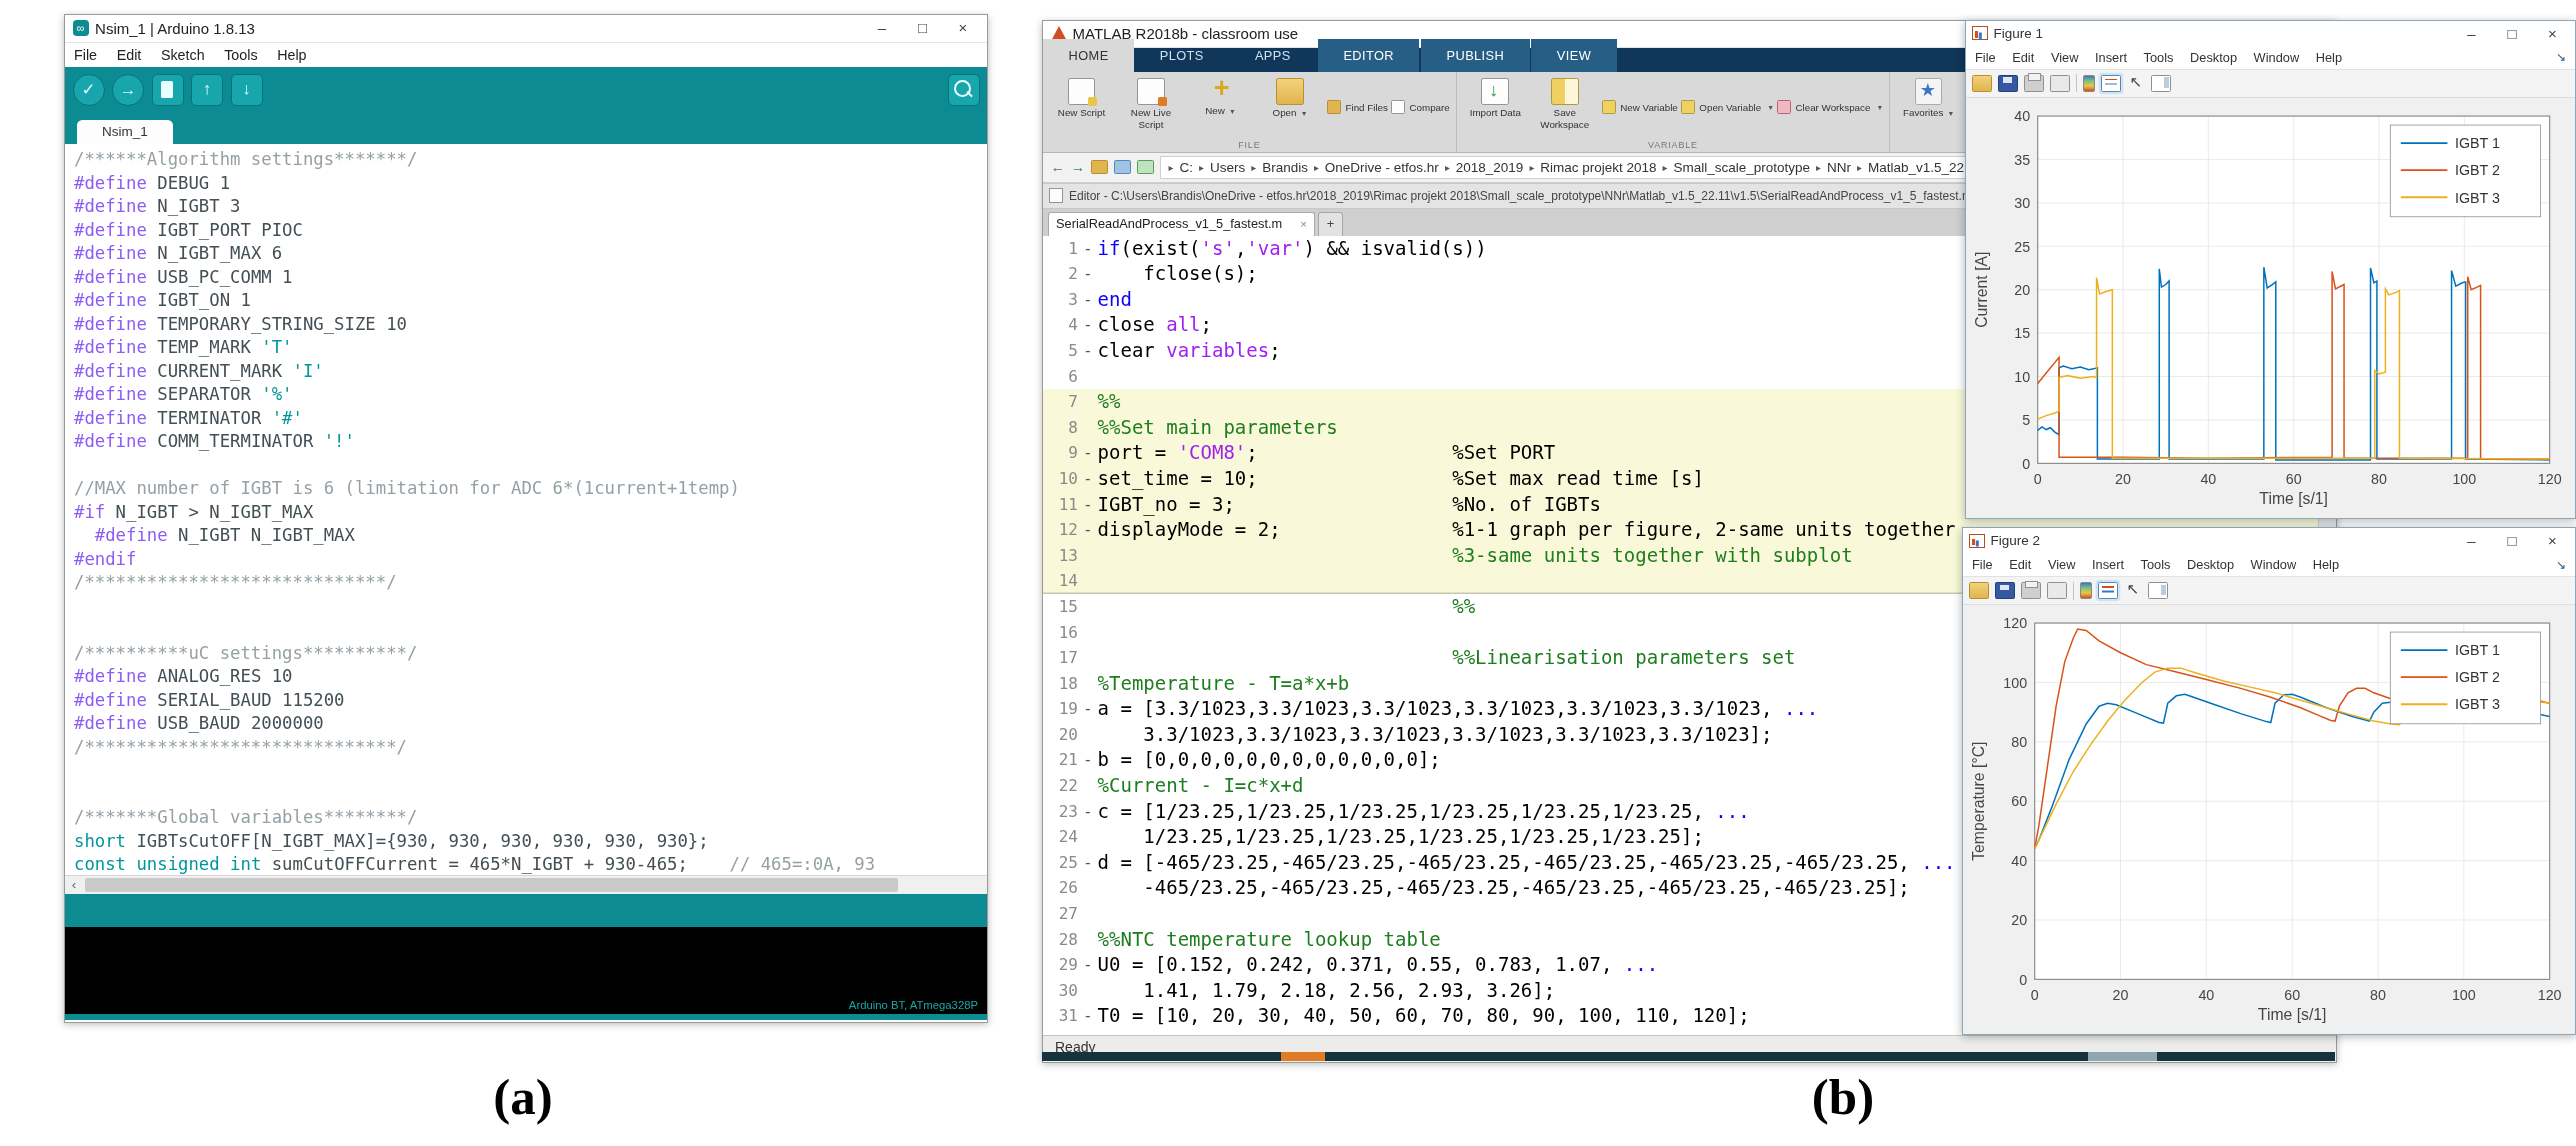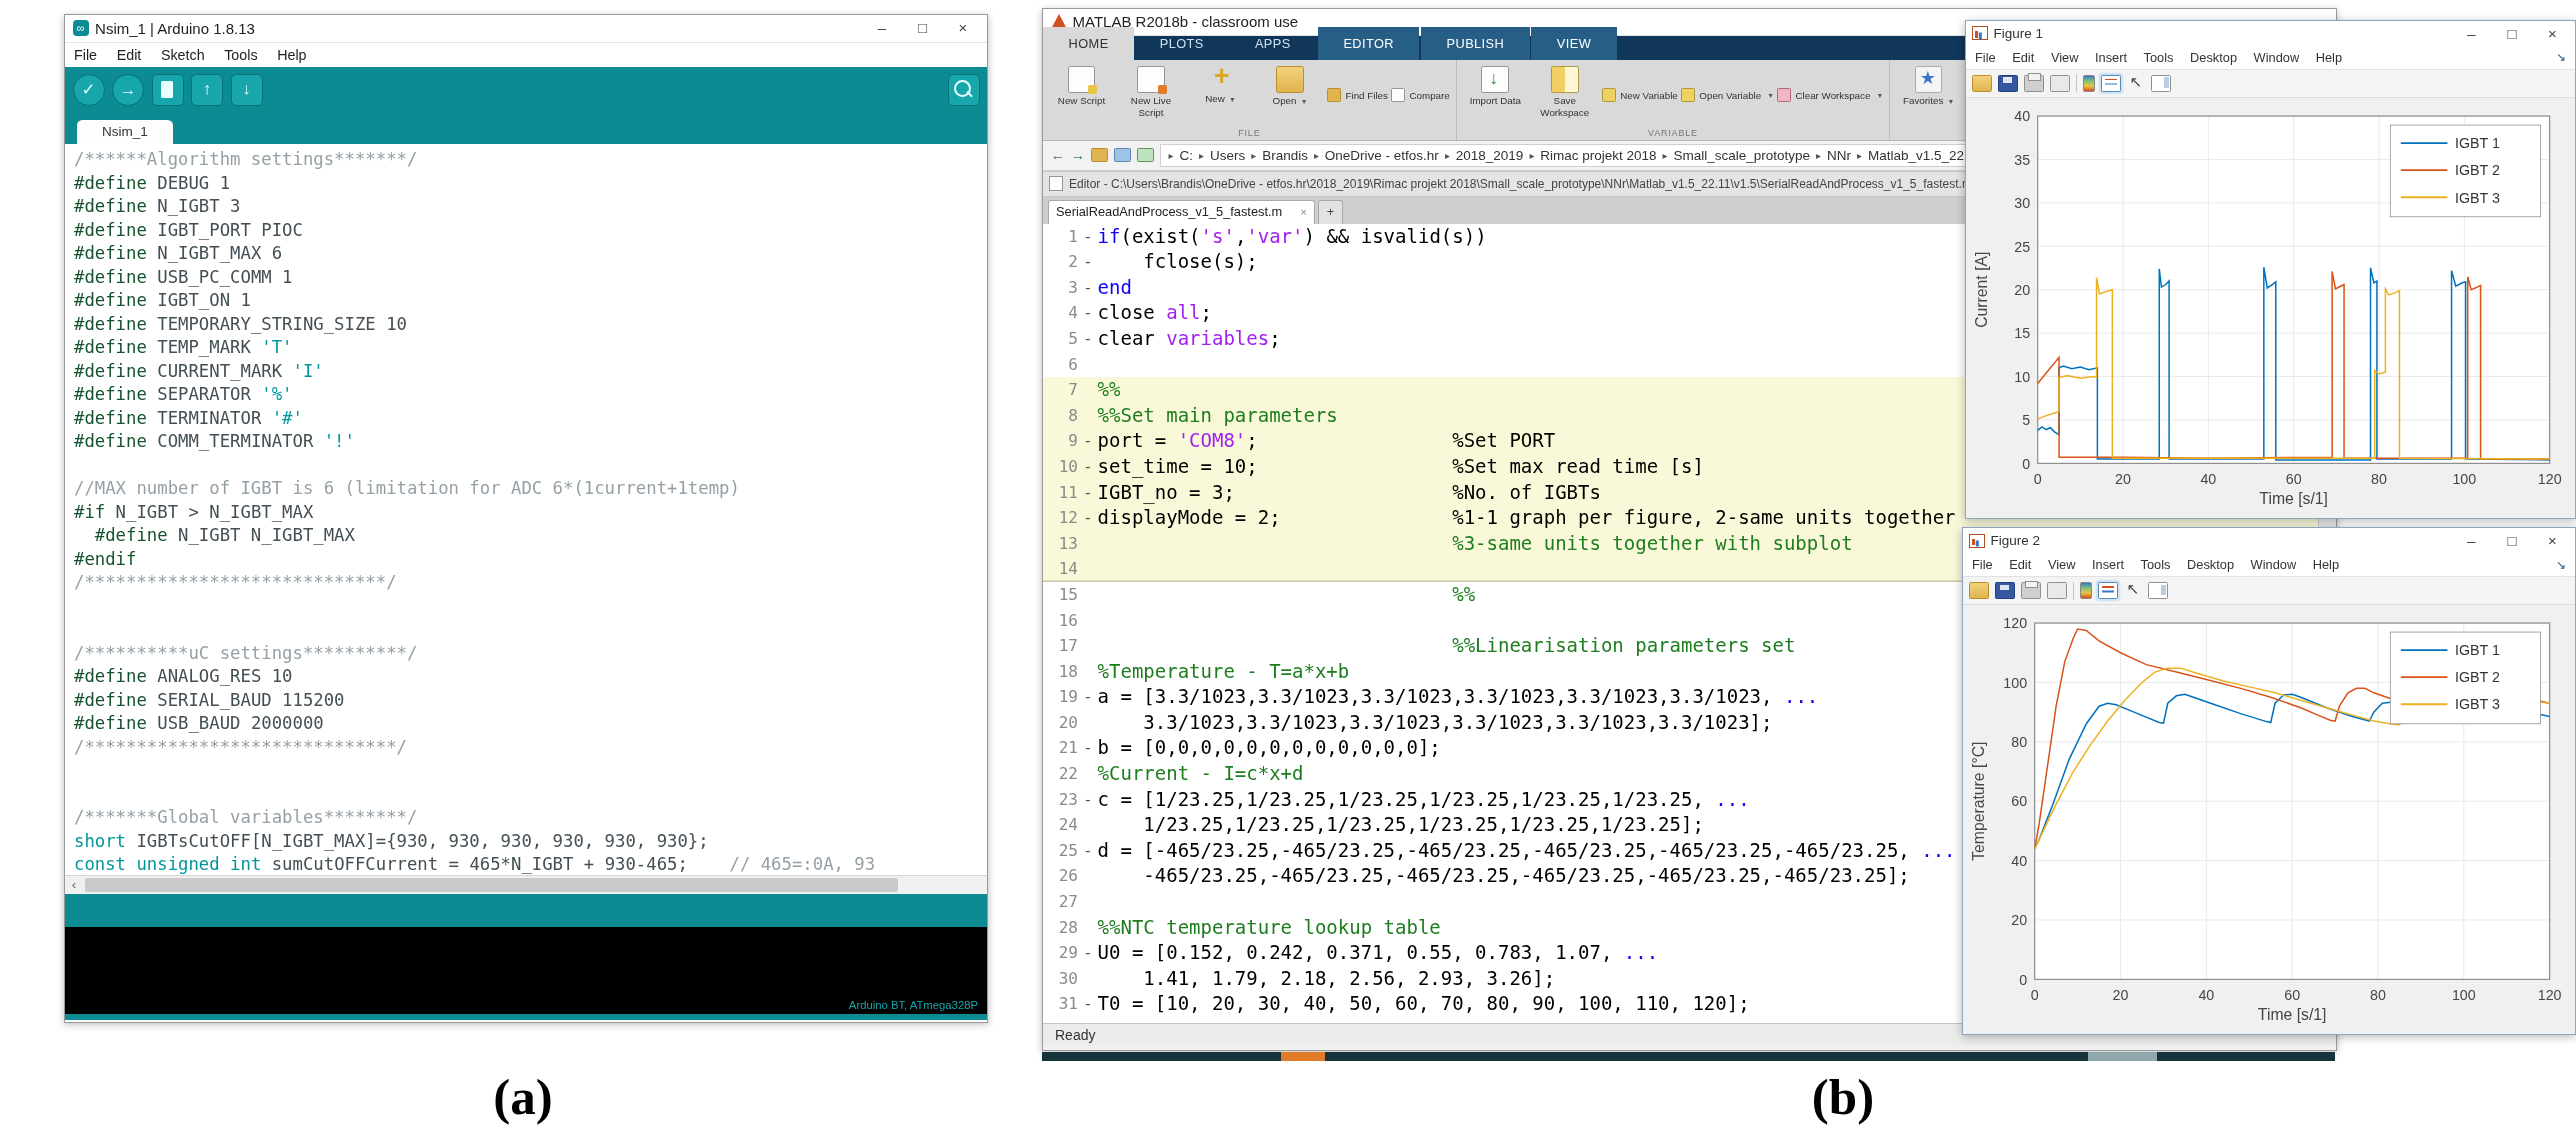--- a/index.html
+++ b/index.html
@@ -16,21 +16,21 @@
   .ard-toolbar{background:#0c8b93;display:flex;align-items:center;gap:7.5px;padding:0 7.5px;}
   .ard-circle{width:30px;height:30px;border-radius:50%;background:#18a6ad;border:1.5px solid #0a7177;color:#eafeff;font-size:16.6px;line-height:29px;text-align:center;}
   .ard-sq{width:30px;height:30px;border-radius:5.3px;background:#18a6ad;border:1.5px solid #0a7177;color:#eafeff;font-size:16.6px;line-height:27px;text-align:center;position:relative;}
   .ard-paper{position:absolute;left:8.3px;top:6px;width:12px;height:16.6px;background:#eafeff;border-radius:1.5px;}
   .ard-mag{width:13.5px;height:13.5px;border:2.3px solid #eafeff;border-radius:50%;position:absolute;left:5.3px;top:4.5px;}
   .ard-mag::after{content:"";position:absolute;width:6.8px;height:2.3px;background:#eafeff;transform:rotate(45deg);left:9.8px;top:11.3px;}
   .ard-tabbar{background:#0c8b93;position:relative;}
   .ard-tab{position:absolute;left:12px;bottom:0;width:96px;height:24px;background:#fdfdfd;border-radius:5.3px 5.3px 0 0;text-align:center;font-size:13.5px;color:#333;line-height:24px;}
   .ard-code{background:#fff;font-family:"DejaVu Sans Mono",monospace;font-size:17.3px;line-height:23.5px;padding:4.5px 0 0 9px;white-space:pre;overflow:hidden;color:#434f54;}
   .c-com{color:#95a0a6;}
-  .c-pre{color:#14532d;margin-top:36px;}
+  .c-pre{color:#8b5cf6;margin-top:36px;}
   .c-kw{color:#00979C;}
   .c-str{color:#00979C;}
   .ard-hscroll{background:#f0f0f0;border-top:0.8px solid #d5d5d5;position:relative;}
   .ard-hscroll .arrow{position:absolute;left:0;top:0;width:18px;height:100%;color:#666;font-size:13.5px;text-align:center;line-height:18px;}
   .ard-hscroll .thumb{position:absolute;left:19.6px;top:2.3px;height:13.5px;width:813px;background:#c9c9c9;border-radius:2.3px;}
   .ard-teal{background:#0c8b93;}
   .ard-console{background:#000;position:relative;}
   .ard-board{position:absolute;right:9px;bottom:3px;color:#18a6ad;font-size:11.3px;}
   .ard-bottom{background:#0c8b93;}
   .ard-logo{width:16.6px;height:16.6px;background:#0c8b93;border-radius:3.8px;color:#fff;font-size:11.3px;text-align:center;line-height:16.6px;}
@@ -175,21 +175,21 @@
     <div class="arrow">‹</div>
     <div class="thumb"></div>
   </div>
   <div class="ard-teal" style="height:33px;"></div>
   <div class="ard-console" style="height:87px;">
     <div class="ard-board">Arduino BT, ATmega328P</div>
   </div>
   <div class="ard-bottom" style="height:6px;"></div>
 </div>
 
-<div class="win ml-win" style="left:1042px;top:8px;width:1293px;height:1041px;">
+<div class="win ml-win" style="left:1042px;top:20px;width:1293px;height:1041px;">
   <div class="titlebar" style="height:25.6px;">
     <div class="ml-logo"></div>
     <span class="title-text">MATLAB R2018b - classroom use</span>
   </div>
   <div class="ml-tabrow" id="ml-tabrow">
       <div class="ml-tab active">HOME</div>
       <div class="ml-tab">PLOTS</div>
       <div class="ml-tab">APPS</div>
       <div class="ml-tab grp">EDITOR</div>
       <div class="ml-tab grp">PUBLISH</div>

